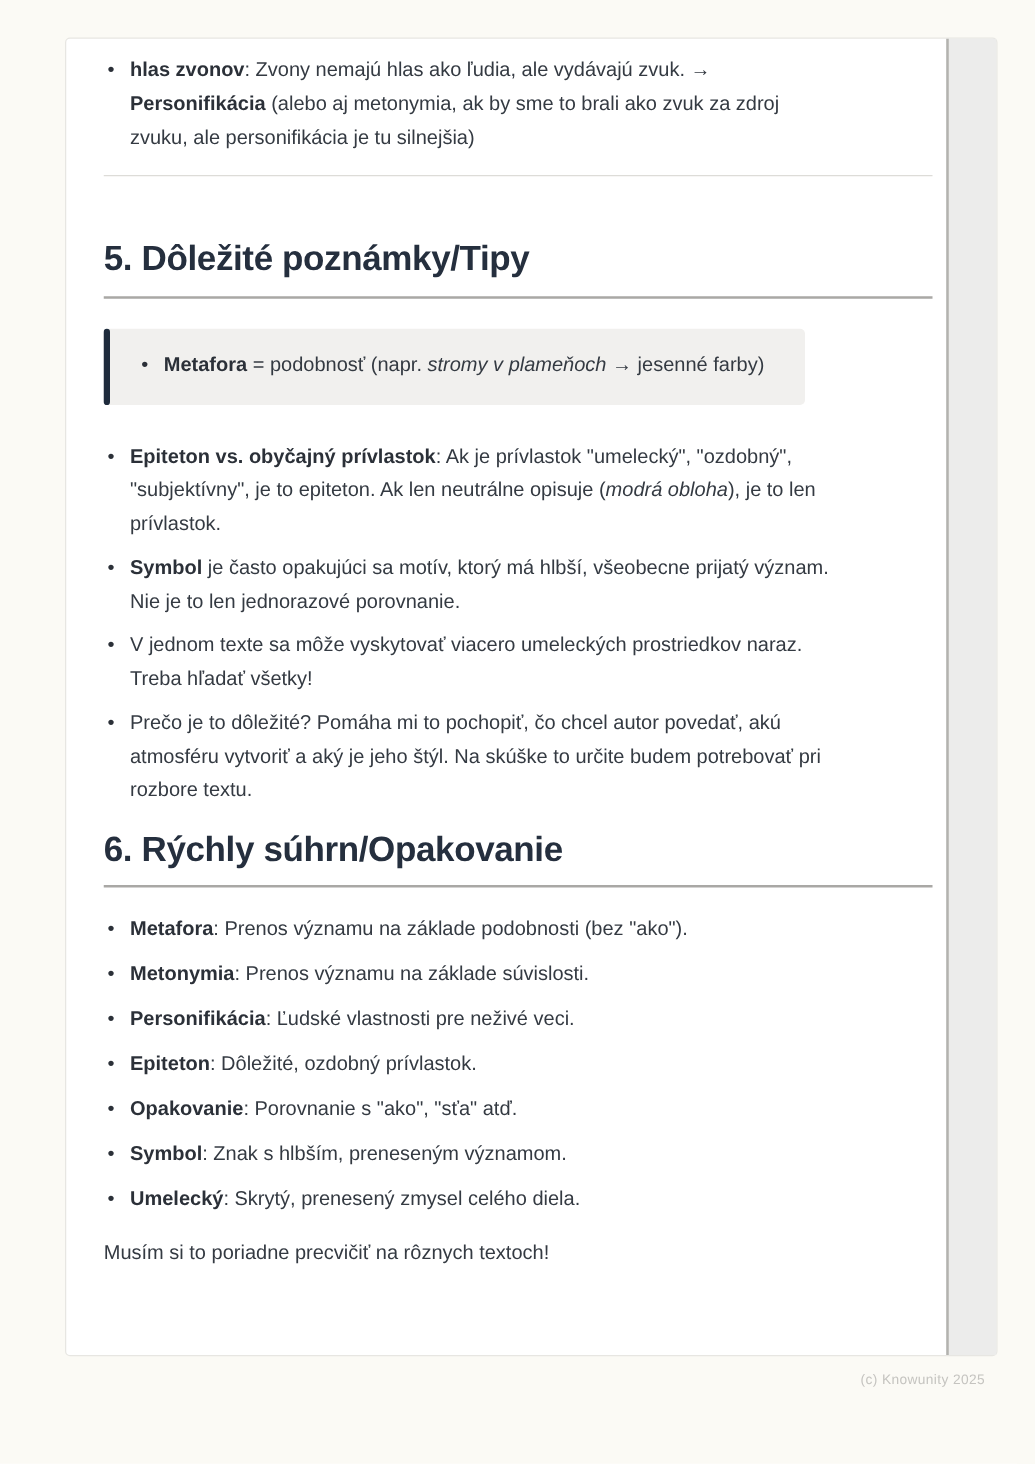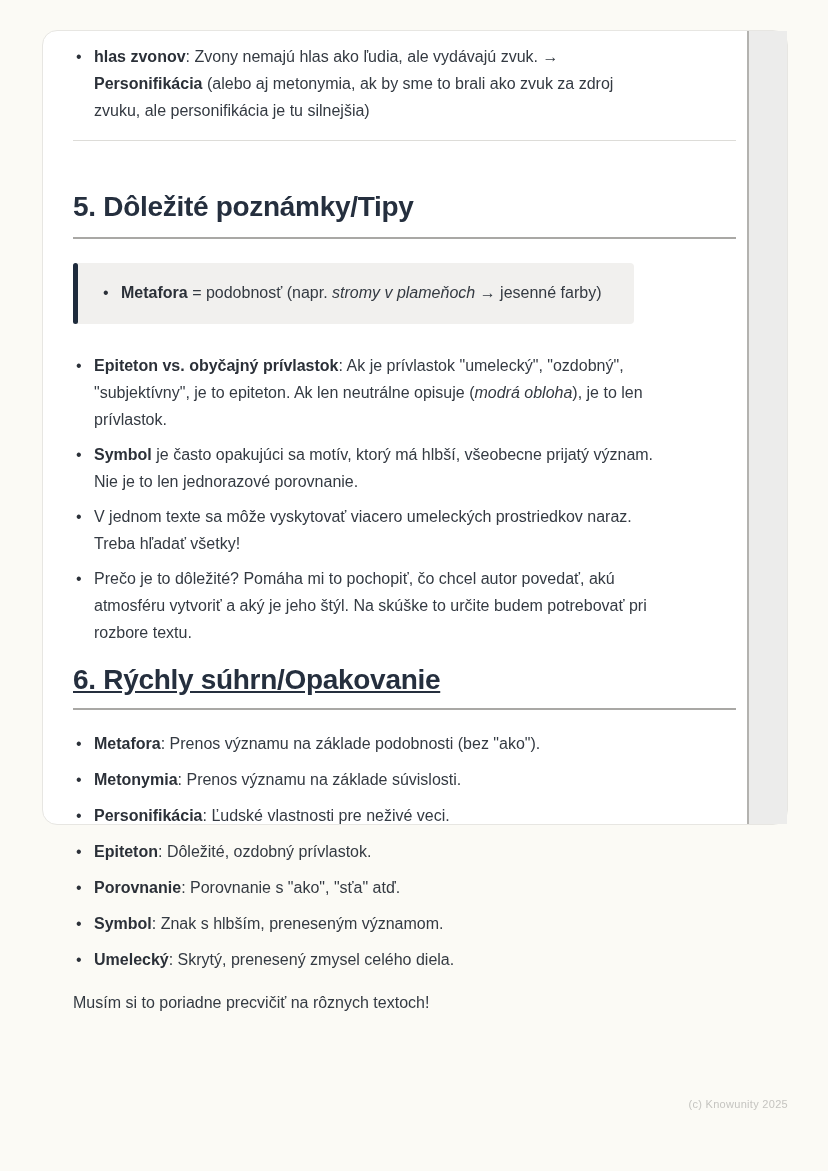--- a/index.html
+++ b/index.html
@@ -4,23 +4,23 @@
 <style>
   html,body{margin:0;padding:0;}
   body{
     width:828px;height:1171px;position:relative;overflow:hidden;
     background:var(--page-bg,#fbfaf5);
     font-family:"Liberation Sans","DejaVu Sans",sans-serif;
     color:var(--text,#343a42);
     -webkit-font-smoothing:antialiased;
   }
   .doc-card{
-    position:absolute;left:42px;top:30px;width:746px;height:795px;
+    position:absolute;left:52px;top:30px;width:746px;height:1055px;
     background:var(--card-bg,#ffffff);
-    border:1px solid #e7e6e2;border-radius:15px;
+    border:1px solid #e7e6e2;border-radius:4px;
     box-sizing:border-box;
   }
   .scroll-track{
     position:absolute;top:0;right:0;bottom:0;width:38px;
     background:var(--track,#ececeb);
     border-left:2px solid var(--track-edge,#b3b2af);
   }
   .content{
     position:absolute;left:30px;top:12px;width:663px;
   }
@@ -43,21 +43,21 @@
     padding:16px 24px 18px 27px;
   }
   .callout-bar{
     position:absolute;left:0;top:0;bottom:0;width:5px;border-radius:4px;
     background:var(--callout-bar,#1e2b3c);
   }
   .callout-intro{margin:0 0 8px 0;}
   .callout ul li{margin-bottom:12px;}
   .callout ul li:last-child{margin-bottom:0;}
   .list-5{margin-top:28px;}
-  .h2-6{margin-top:16px;text-decoration:underline;}
+  .h2-6{margin-top:16px;}
   .rule-6{margin-top:10px;}
   .list-6{margin-top:20px;}
   .list-6 li{margin-bottom:9px;}
   .closing{margin:16px 0 0 0;}
   .footer{
     position:absolute;right:40px;top:1098px;width:300px;text-align:right;
     font-size:11px;letter-spacing:0.3px;color:var(--footer,#c5c4c0);
   }
 </style>
 </head>
@@ -90,21 +90,21 @@
     </ul>
 
     <h2 class="h2-6">6. Rýchly súhrn/Opakovanie</h2>
     <hr class="heading-rule rule-6">
 
     <ul class="list-6">
       <li><b>Metafora</b><span>: Prenos významu na základe podobnosti (bez "ako").</span></li>
       <li><b>Metonymia</b><span>: Prenos významu na základe súvislosti.</span></li>
       <li><b>Personifikácia</b><span>: Ľudské vlastnosti pre neživé veci.</span></li>
       <li><b>Epiteton</b><span>: Dôležité, ozdobný prívlastok.</span></li>
-      <li><b>Porovnanie</b><span>: Porovnanie s "ako", "sťa" atď.</span></li>
+      <li><b>Opakovanie</b><span>: Porovnanie s "ako", "sťa" atď.</span></li>
       <li><b>Symbol</b><span>: Znak s hlbším, preneseným významom.</span></li>
       <li><b>Umelecký</b><span>: Skrytý, prenesený zmysel celého diela.</span></li>
     </ul>
 
     <p class="closing">Musím si to poriadne precvičiť na rôznych textoch!</p>
   </div>
 
   <div class="scroll-track"></div>
 </div>
 

